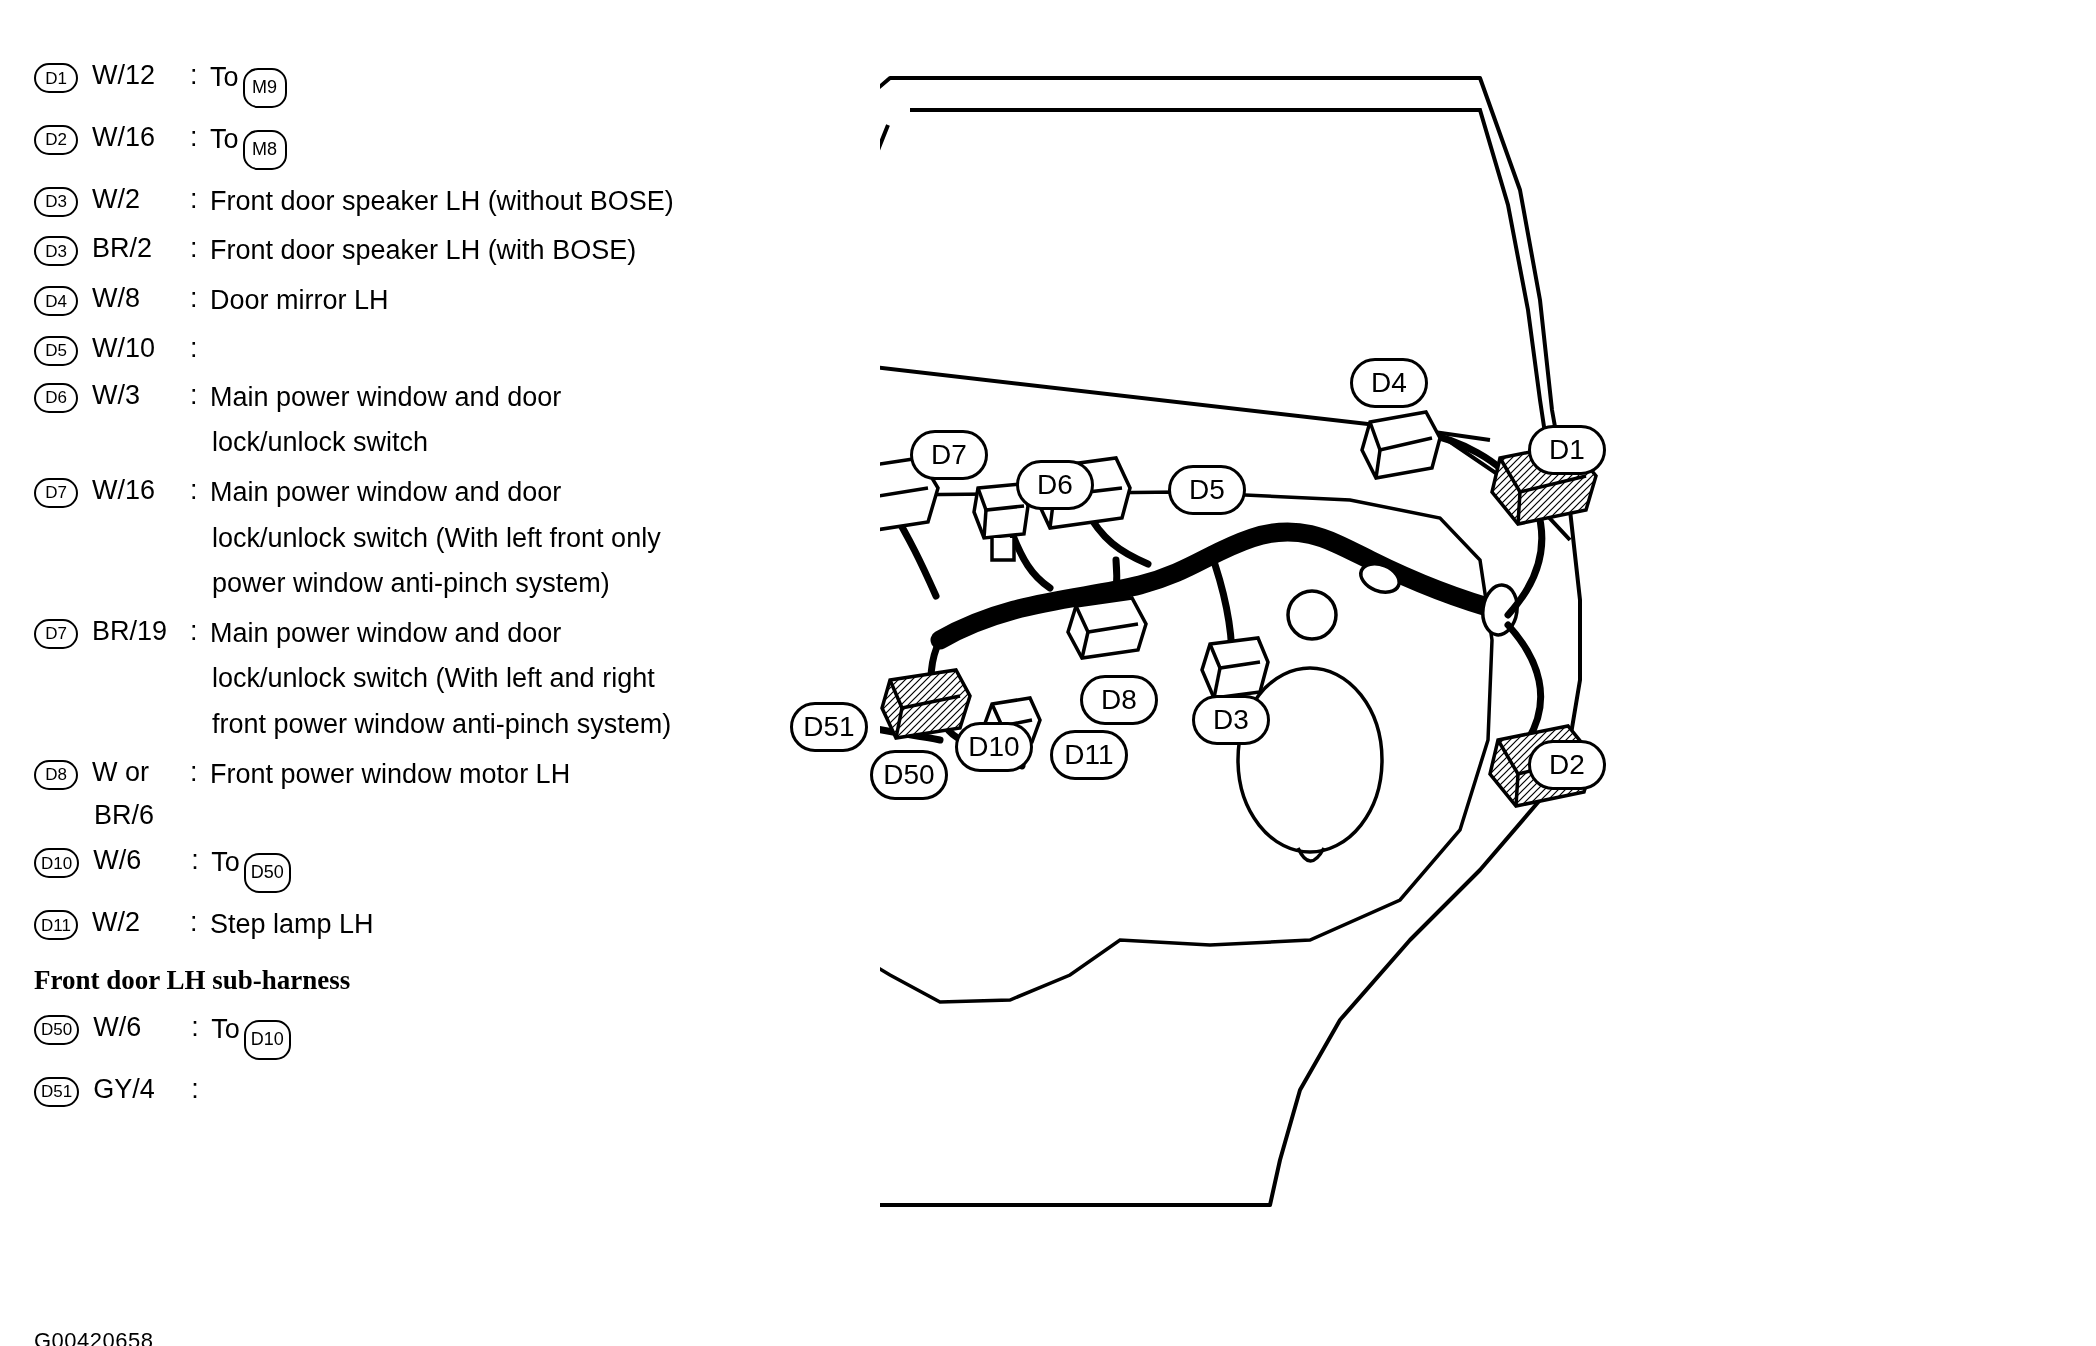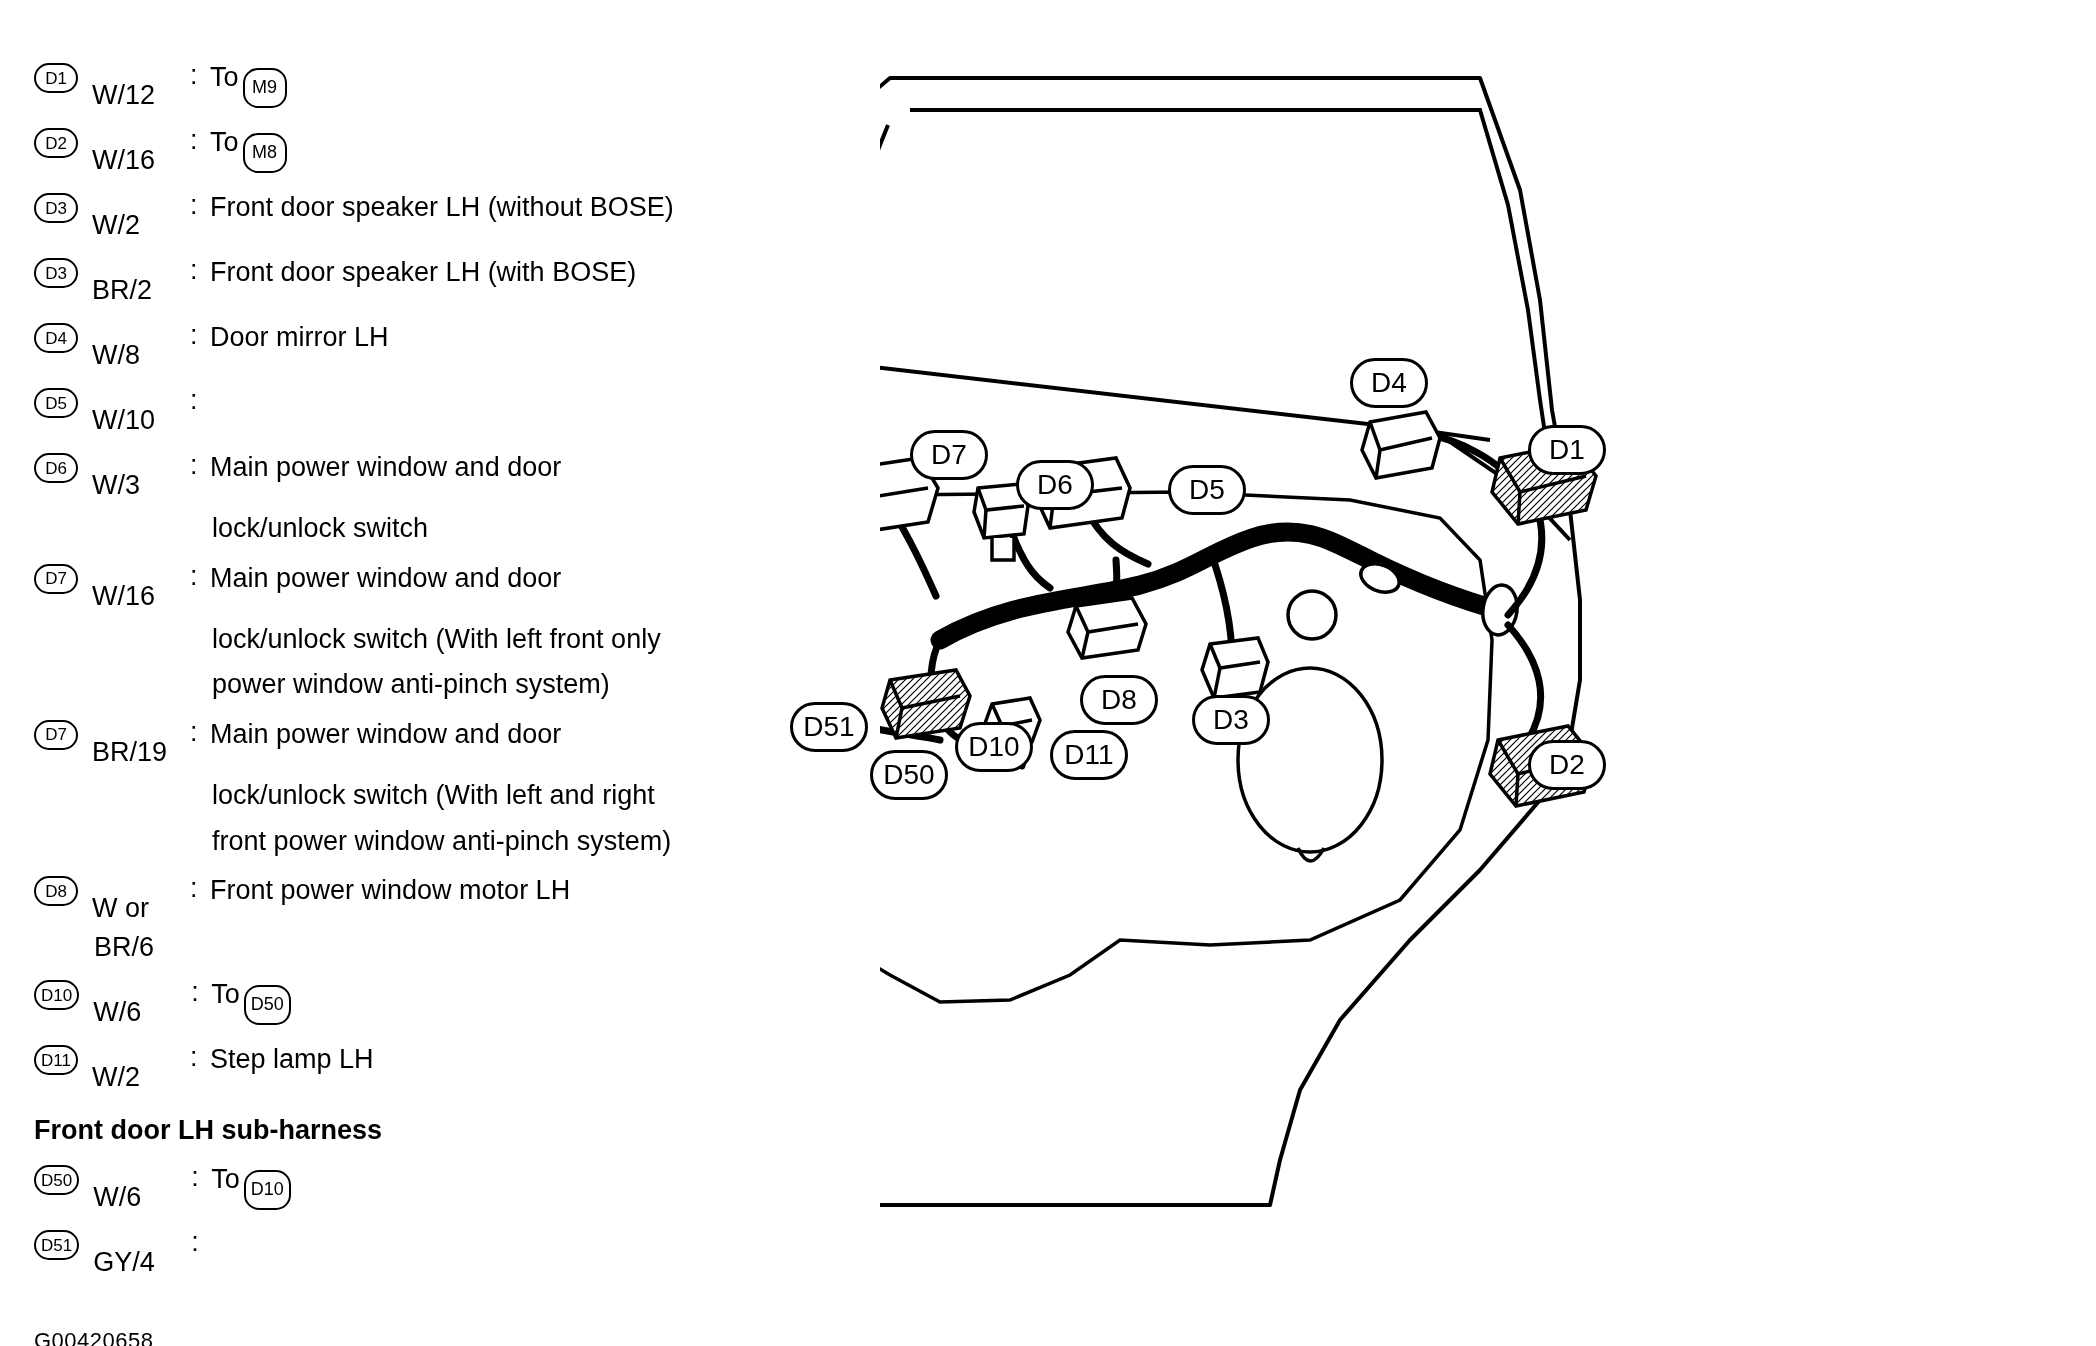--- a/index.html
+++ b/index.html
@@ -54,21 +54,20 @@
     font-size: 17px;
     border-width: 2.5px;
   }
   .wire-code {
     flex: 0 0 auto;
     width: 112px;
     font-size: 27px;
     padding-left: 14px;
     box-sizing: border-box;
     white-space: nowrap;
-    margin-top: 20px;
   }
   .colon {
     flex: 0 0 auto;
     width: 20px;
     font-size: 27px;
   }
   .desc {
     flex: 1 1 auto;
     font-size: 27px;
     line-height: 1.32;
@@ -97,20 +96,21 @@
   .wire-cont {
     margin-left: 60px;
     font-size: 27px;
     margin-top: -6px;
     margin-bottom: 14px;
   }
   .section-title {
     font-size: 27px;
     font-weight: bold;
     margin: 22px 0 16px 0;
+    font-family: Liberation Serif, serif;
   }
   #figure-id {
     position: absolute;
     left: 34px;
     top: 1328px;
     font-size: 22px;
     letter-spacing: 0.5px;
   }
 
   

